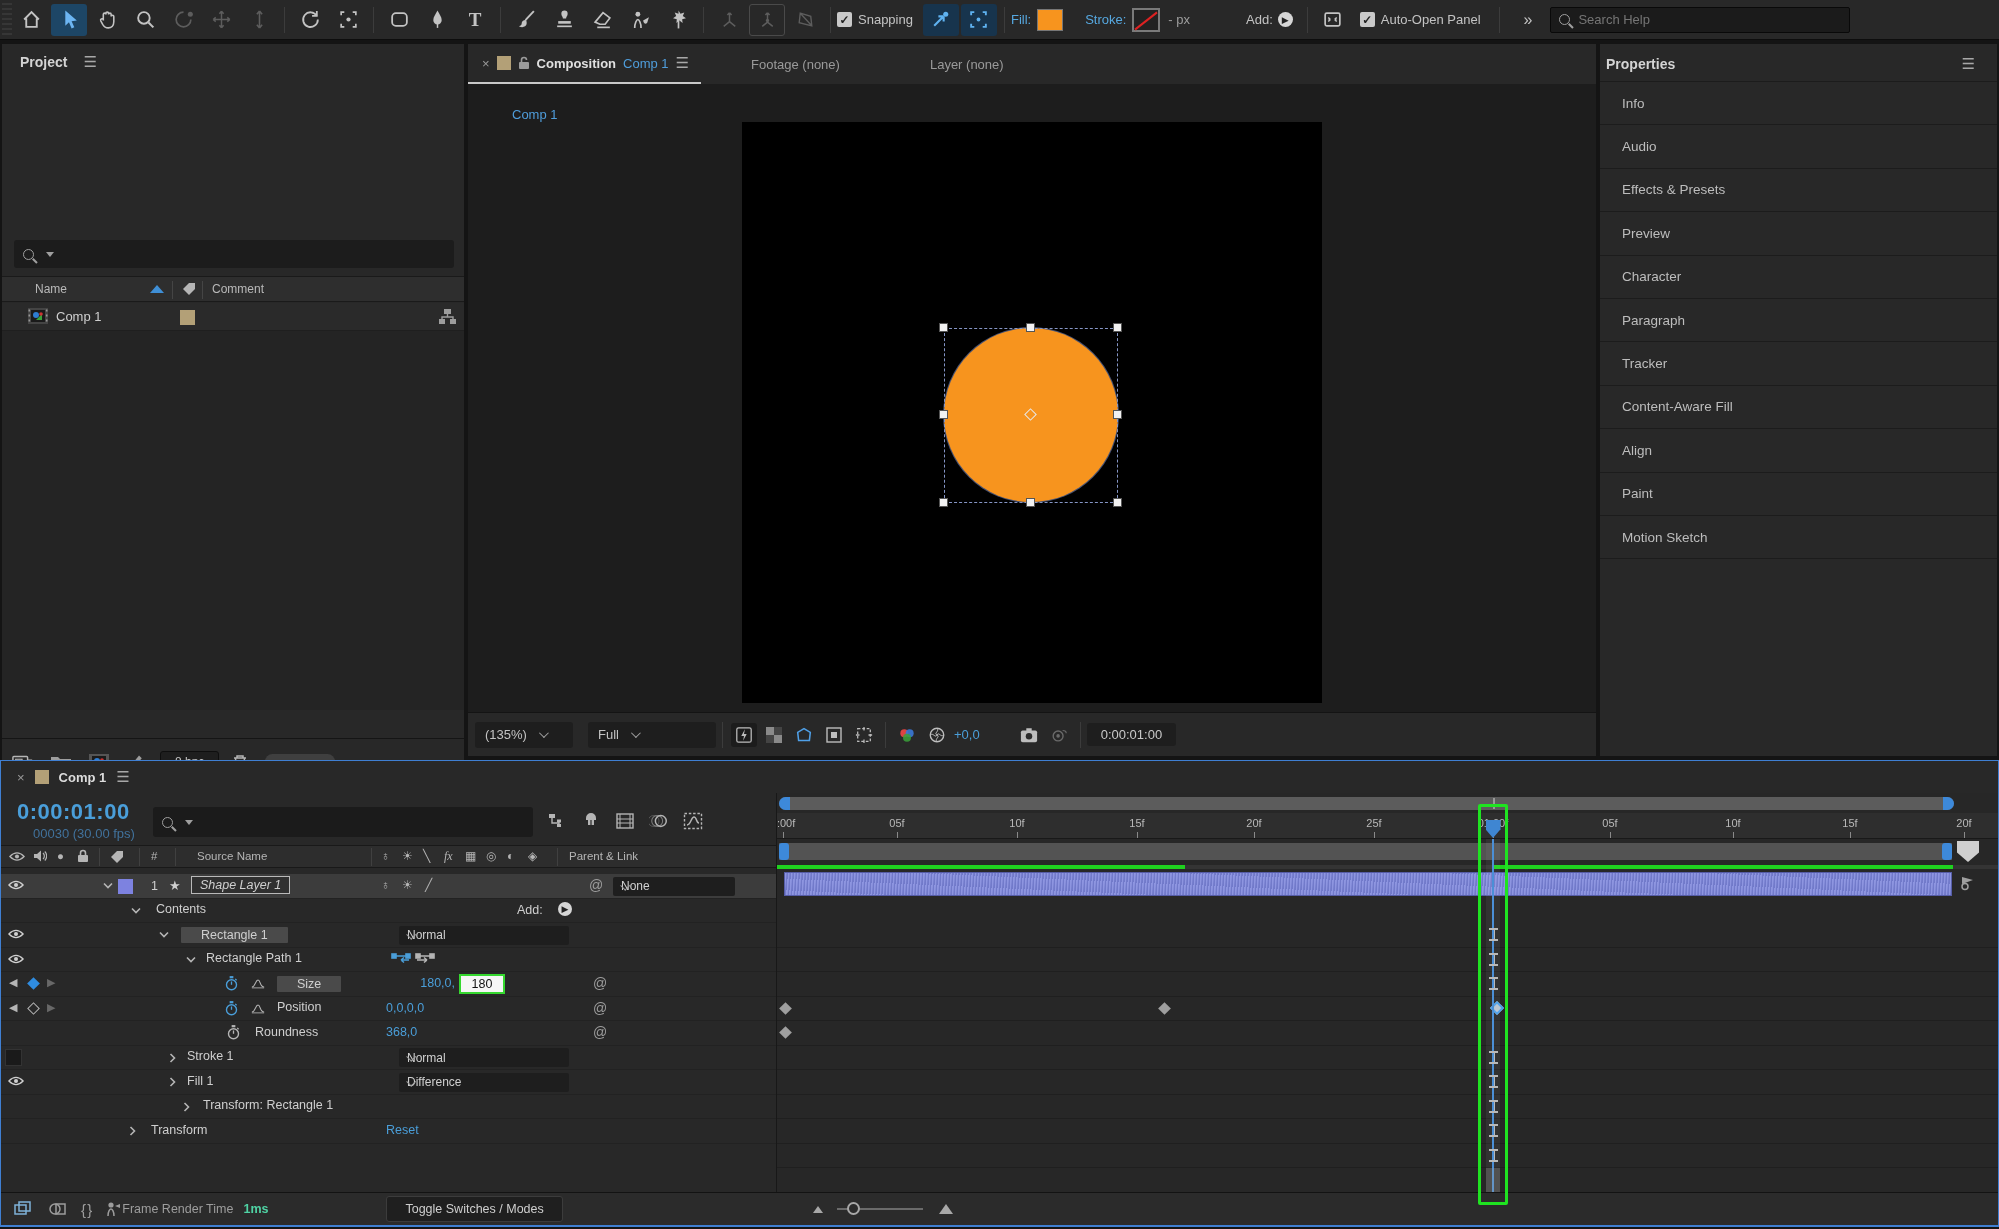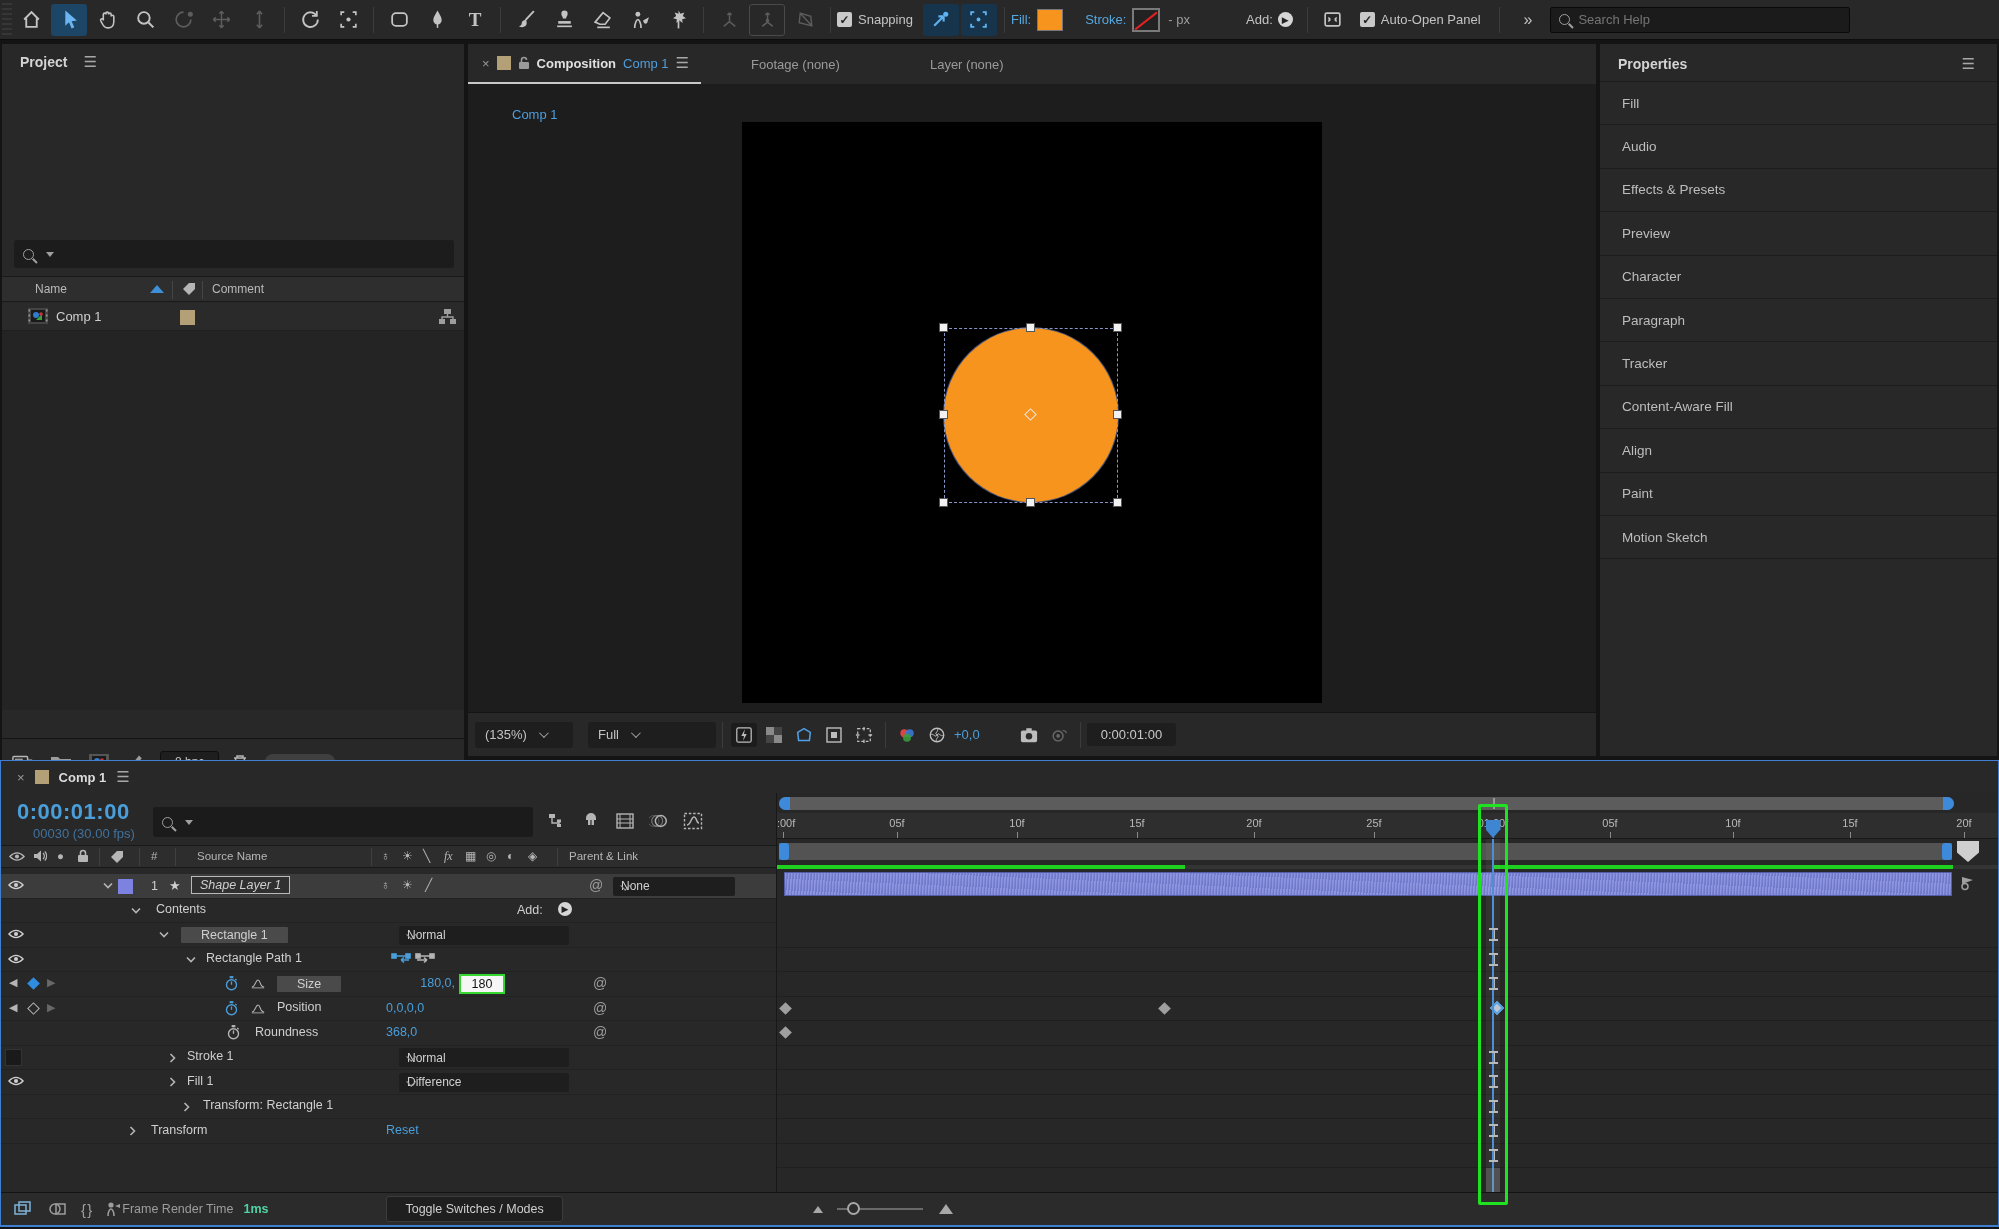--- a/index.html
+++ b/index.html
@@ -476,27 +476,27 @@
             <circle cx="9" cy="10" r="2" fill="currentColor"></circle>
             <path d="M14 4 a4 3 0 0 1 4 3" stroke="currentColor" fill="none" stroke-width="1.3"></path>
           </svg>
         </span>
       <div class="tb-sep"></div>
       <span class="tcbox">0:00:01:00</span>
     </div>
   </div>
 
   <div class="panel" style="left:1600px; top:44px; width:397px; height:712px;">
-    <div style="display:flex;align-items:center;justify-content:space-between;padding:11px 22px 8px 18px;border-bottom:1px solid #1c1c1c;">
+    <div style="display:flex;align-items:center;justify-content:space-between;padding:11px 22px 8px 6px;border-bottom:1px solid #1c1c1c;">
       <span class="ptitle">Properties</span>
       <span class="hamb">☰</span>
     </div>
     <div id="prop-list">
         <div class="prop-row">
-          <span>Fill</span>
+          <span>Info</span>
         </div>
         <div class="prop-row">
           <span>Audio</span>
         </div>
         <div class="prop-row">
           <span>Effects &amp; Presets</span>
         </div>
         <div class="prop-row">
           <span>Preview</span>
         </div>

